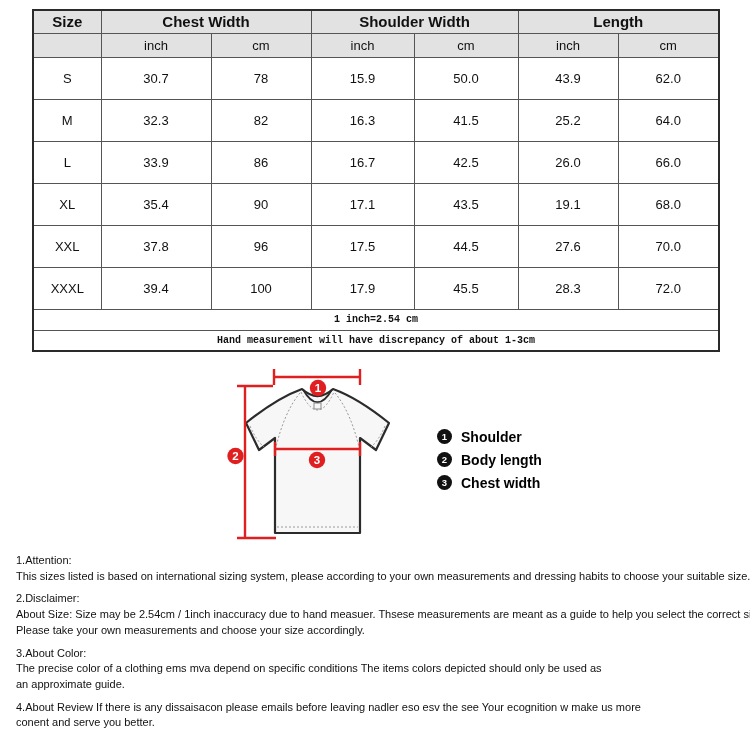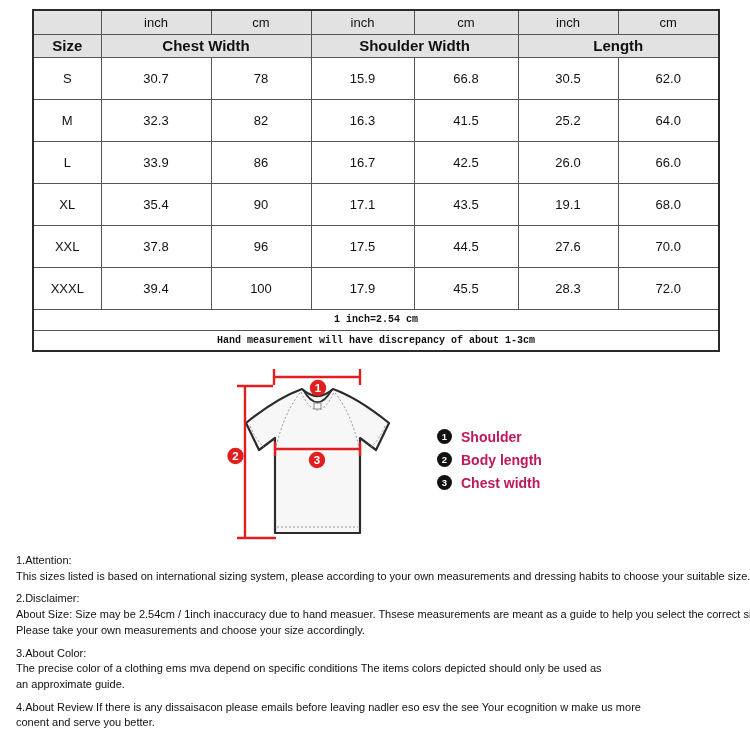--- a/index.html
+++ b/index.html
@@ -22,21 +22,21 @@
 
   
   .figure { position:absolute; left:225px; top:362px; width:420px; height:192px; }
   .figure svg { position:absolute; left:0; top:0; }
   .legend { position:absolute; left:212px; top:63px; }
   .legend-item { display:flex; align-items:center; height:23px; }
   .legend-bullet { display:inline-flex; align-items:center; justify-content:center;
                 width:15px; height:15px; border-radius:50%; background:#111;
                 color:#fff; font-size:9.5px; font-weight:bold; margin-right:9px;
                 flex:0 0 15px; }
-  .legend-label { font-size:14px; font-weight:bold; color:#be185d; }
+  .legend-label { font-size:14px; font-weight:bold; color:#000000; }
 
   
   .notes { position:absolute; left:16px; top:553px; width:740px; }
   .note { margin-bottom:7px; }
   .note-heading, .note-line { font-size:11px; line-height:15.7px;
                 white-space:nowrap; color:#111; }
 </style>
 </head>
 <body>
 
@@ -47,43 +47,43 @@
       <col style="width:68px">
         <col style="width:110px">
         <col style="width:100px">
       <col style="width:103px">
         <col style="width:104px">
         <col style="width:100px">
       <col style="width:101px">
     </colgroup>
     <thead>
       <tr>
+        <th class="group-h">Size</th>
+        <th class="group-h" colspan="2">Chest Width</th>
+        <th class="group-h" colspan="2">Shoulder Width</th>
+        <th class="group-h" colspan="2">Length</th>
+      </tr>
+      <tr>
         <th class="sub-h"></th>
         <th class="sub-h">inch</th>
         <th class="sub-h">cm</th>
         <th class="sub-h">inch</th>
         <th class="sub-h">cm</th>
         <th class="sub-h">inch</th>
         <th class="sub-h">cm</th>
       </tr>
-      <tr>
-        <th class="group-h">Size</th>
-        <th class="group-h" colspan="2">Chest Width</th>
-        <th class="group-h" colspan="2">Shoulder Width</th>
-        <th class="group-h" colspan="2">Length</th>
-      </tr>
     </thead>
     <tbody>
       <tr>
         <td>S</td>
         <td>30.7</td>
         <td>78</td>
         <td>15.9</td>
-        <td>66.8</td>
-        <td>30.5</td>
+        <td>50.0</td>
+        <td>43.9</td>
         <td>62.0</td>
       </tr>
       <tr>
         <td>M</td>
         <td>32.3</td>
         <td>82</td>
         <td>16.3</td>
         <td>41.5</td>
         <td>25.2</td>
         <td>64.0</td>

